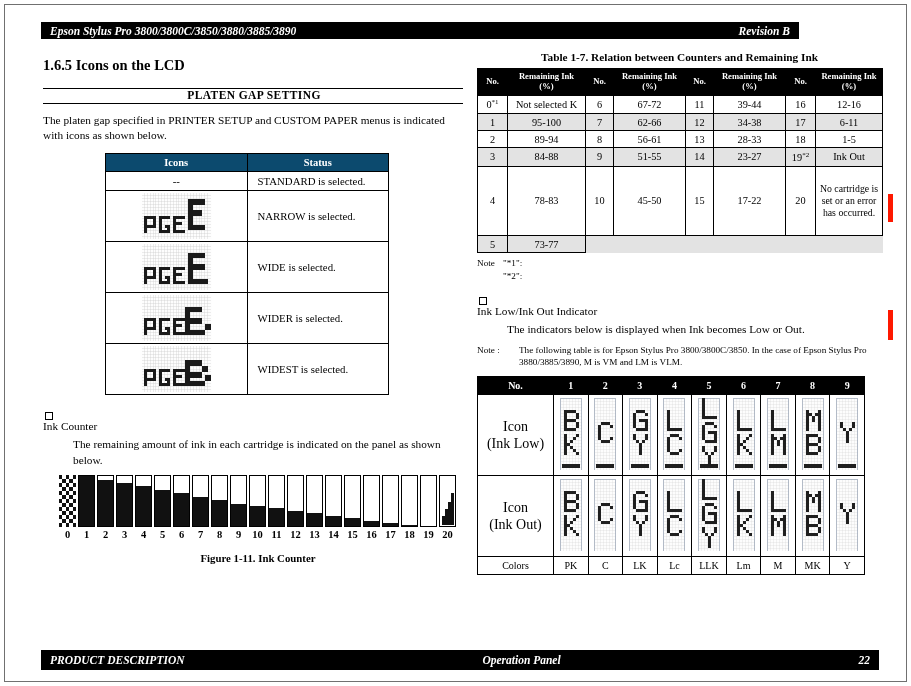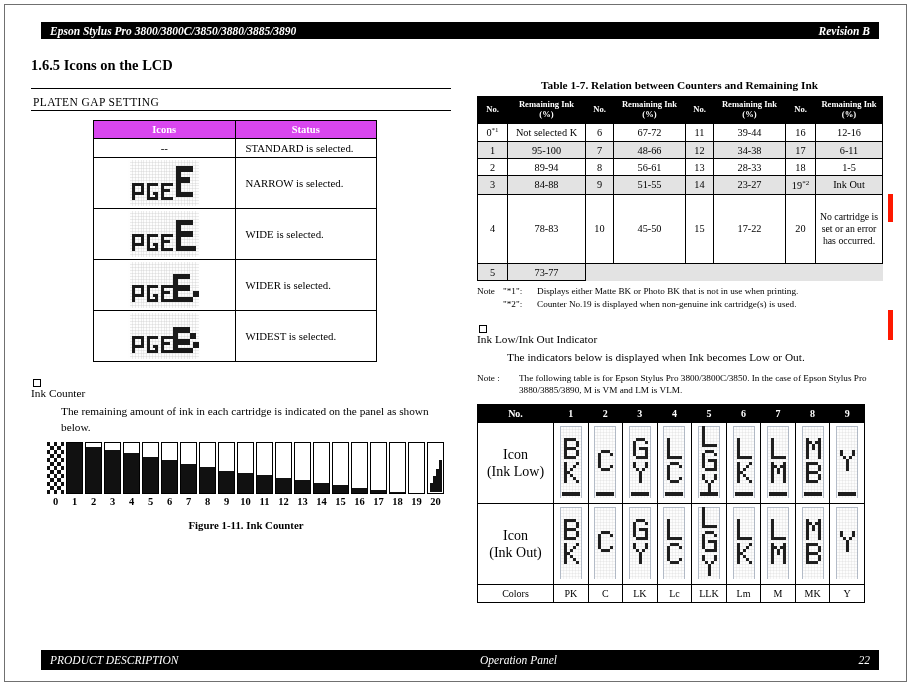--- a/index.html
+++ b/index.html
@@ -18,21 +18,21 @@
     position: absolute;
     left: 4px; top: 4px;
     width: 903px; height: 678px;
     border: 1px solid #707070;
     background: #fff;
   }
 
   
   .runhead {
     position: absolute; left: 36px; top: 17px;
-    width: 838px; height: 17px;
+    width: 758px; height: 17px;
     background: #000;
     display: flex; align-items: center;
     justify-content: space-between;
     padding: 0 9px;
   }
   .runhead span {
     color: #fff;
     font-family: "Liberation Serif", serif;
     font-style: italic; font-weight: bold;
     font-size: 11.5px;
@@ -43,45 +43,46 @@
   .runfoot {
     position: absolute; left: 36px; top: 645px;
     width: 838px; height: 20px;
     background: #000;
     display: flex; align-items: center;
     padding: 0 9px;
   }
   .runfoot span {
     color: #fff;
     font-family: "Liberation Serif", serif;
-    font-style: italic; font-weight: normal;
+    font-style: italic; font-weight: bold;
     font-size: 11.5px; white-space: nowrap;
   }
   .runfoot .ff-left { flex: 0 0 auto; }
   .runfoot .ff-center { flex: 1 1 auto; text-align: center; }
   .runfoot .ff-right { flex: 0 0 auto; }
 
   
-  .col-left { position: absolute; left: 26px; top: 52px; width: 420px; }
-  .col-right { position: absolute; left: 472px; top: 74px; width: 405px; }
+  .col-left { position: absolute; left: 38px; top: 52px; width: 420px; }
+  .col-right { position: absolute; left: 472px; top: 46px; width: 405px; }
 
   
   .h-sub {
     font-family: "Liberation Serif", serif;
     font-weight: bold; font-size: 14.5px;
     margin: 0 0 14px 0;
   }
   .h-rule {
     font-family: "Liberation Serif", serif;
-    font-weight: normal; font-size: 11.5px;
+    font-weight: bold; font-size: 11.5px;
     letter-spacing: .4px;
     border-top: 1.4px solid #000;
     border-bottom: 1.1px solid #000;
-    padding: 7px 0 2px 2px;
+    padding: 0 0 2px 2px;
     margin: 0 0 9px 0;
+    text-align: center;
   }
   p.body {
     font-family: "Liberation Serif", serif;
     font-size: 11.3px; line-height: 1.37;
     margin: 0 0 9px 0;
   }
   .bullet-row {
     display: flex; align-items: flex-start;
     margin: 0 0 5px 0;
     flex-direction: column;
@@ -103,21 +104,21 @@
   }
 
   
   .pg-table {
     margin-left: 62px;
     border-collapse: collapse;
     width: 284px;
     table-layout: fixed;
   }
   .pg-table th {
-    background: #d946ef; color: #fff;
+    background: #0c4a6e; color: #fff;
     font-family: "Liberation Serif", serif;
     font-weight: bold; font-size: 10.5px;
     padding: 3px 0;
     border: 1px solid #000;
   }
   .pg-table td {
     border: 1px solid #000;
     font-family: "Liberation Serif", serif;
     font-size: 10.8px;
     padding: 3px 6px;
@@ -259,20 +260,21 @@
     <span>Epson Stylus Pro 3800/3800C/3850/3880/3885/3890</span>
     <span>Revision B</span>
   </div>
 
   <div class="col-left">
 
     <div class="h-sub">1.6.5  Icons on the LCD</div>
 
     <div class="h-rule">PLATEN GAP SETTING</div>
 
+    <p class="body">The platen gap specified in PRINTER SETUP and CUSTOM PAPER menus is indicated with icons as shown below.</p>
 
     <table class="pg-table">
       <thead>
         <tr>
           <th>Icons</th>
           <th>Status</th>
         </tr>
       </thead>
       <tbody>
         <tr>
@@ -634,21 +636,21 @@
             <td>67-72</td>
             <td>11</td>
             <td>39-44</td>
             <td>16</td>
             <td>12-16</td>
           </tr>
           <tr class="alt">
             <td>1</td>
             <td>95-100</td>
             <td>7</td>
-            <td>48-66</td>
+            <td>62-66</td>
             <td>12</td>
             <td>34-38</td>
             <td>17</td>
             <td>6-11</td>
           </tr>
           <tr>
             <td>2</td>
             <td>89-94</td>
             <td>8</td>
             <td>56-61</td>
@@ -687,26 +689,24 @@
             <td class="blank"></td>
             <td class="blank"></td>
           </tr>
         </tbody>
     </table>
 
     <div class="note-block">
       <div class="note-line">
         <div class="note-lab">Note</div>
         <div class="note-key">"*1":</div>
-        <div class="note-txt">Displays either Matte BK or Photo BK that is not in use when printing.</div>
       </div>
       <div class="note-line">
         <div class="note-lab"></div>
         <div class="note-key">"*2":</div>
-        <div class="note-txt">Counter No.19 is displayed when non-genuine ink cartridge(s) is used.</div>
       </div>
     </div>
 
     <div style="height:10px"></div>
 
     <div class="bullet-row">
       <div class="bullet-box"></div>
       <div class="bullet-text">Ink Low/Ink Out Indicator</div>
     </div>
 

